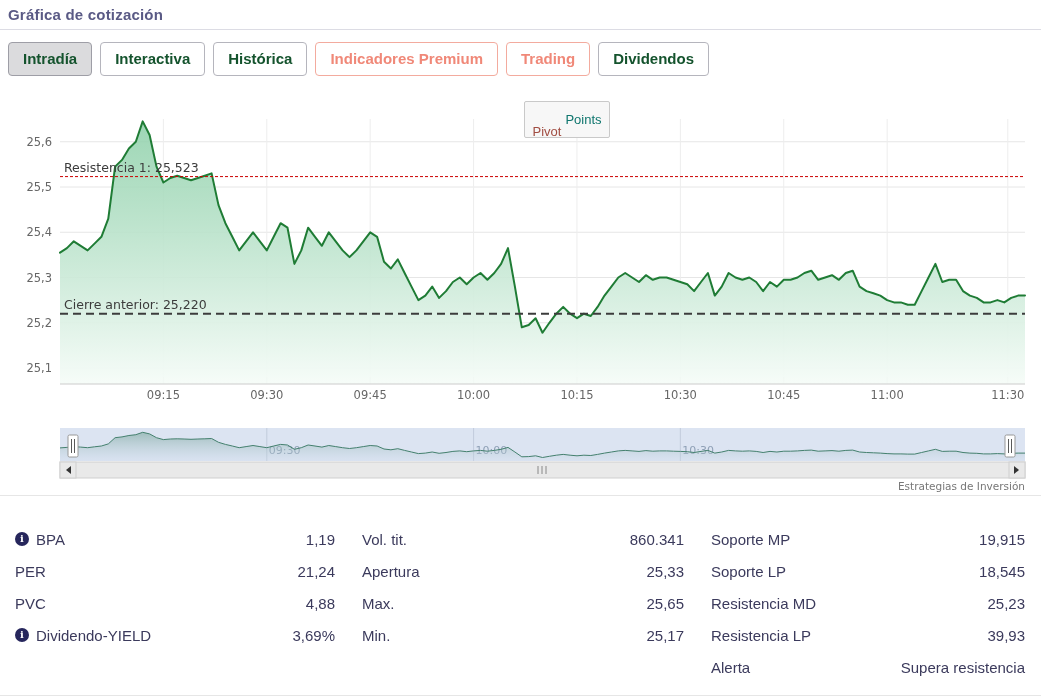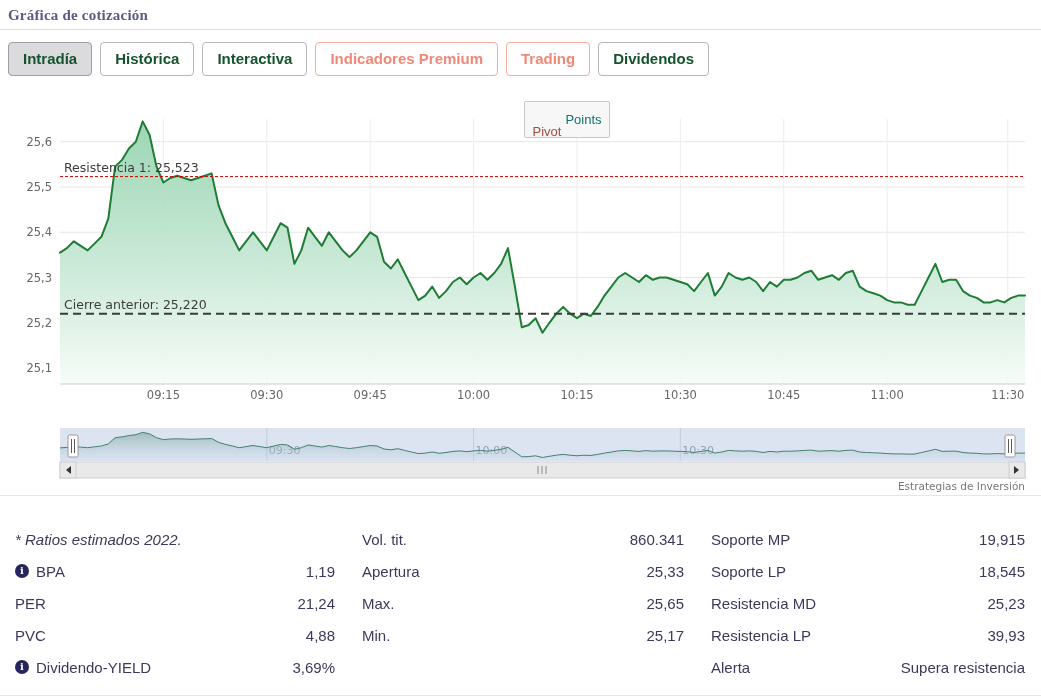--- a/index.html
+++ b/index.html
@@ -2,21 +2,21 @@
 <html><head>
 <meta charset="utf-8">
 <style>
   html,body{margin:0;padding:0;background:#fff;}
   body{
     width:1041px;height:697px;overflow:hidden;position:relative;
     font-family:"Liberation Sans",sans-serif;color:#3b3a5c;
   }
   
   .page-header{padding:6px 10px 5px 8px;border-bottom:1px solid #dcdce4;}
-  .page-title{font-size:15px;font-weight:600;color:#5a5a85;letter-spacing:.2px;font-family:Liberation Serif, serif;}
+  .page-title{font-size:15px;font-weight:600;color:#5a5a85;letter-spacing:.2px;}
   
   .tab-bar{display:flex;gap:8px;padding:12px 0 0 8px;}
   .tab{
     display:inline-flex;align-items:center;justify-content:center;
     padding:7px 14px;border-radius:4px;background:#fff;border:1px solid #b5b5bd;
     font-size:15px;font-weight:600;color:#14532d;cursor:pointer;line-height:18px;
     font-family:"Liberation Sans",sans-serif;
   }
   .tab.active{background:#dbdbdd;border-color:#9e9ea6;}
   .tab.salmon{color:#f08878;border-color:#f3ab9e;}
@@ -51,22 +51,22 @@
 </style>
 </head>
 <body>
 
 <div class="page-header">
   <span class="page-title">Gráfica de cotización</span>
 </div>
 
 <div class="tab-bar" id="tab-bar">
     <div class="tab active">Intradía</div>
+    <div class="tab">Interactiva</div>
     <div class="tab">Histórica</div>
-    <div class="tab">Interactiva</div>
     <div class="tab salmon">Indicadores Premium</div>
     <div class="tab salmon">Trading</div>
     <div class="tab">Dividendos</div>
   </div>
 
 <div class="chart-wrap">
   <svg id="chart-svg" width="1041" height="402" viewBox="0 0 1041 402">
       <defs>
         <linearGradient id="gA" x1="0" y1="0" x2="0" y2="1">
           <stop offset="0%" stop-color="#8ccfa8" stop-opacity="0.85"></stop>
@@ -155,24 +155,20 @@
       <text x="1025" y="399" text-anchor="end" font-size="10.5" fill="#777">Estrategias de Inversión</text>
     </svg>
   <div class="pivot-btn">
     <span class="pivot-word1">Pivot</span>
     <span class="pivot-word2">Points</span>
   </div>
 </div>
 
 <div class="stats" id="stats">
     <div class="stat-col">
-      <div class="stat-row italic">
-        <span class="stat-label">* Ratios estimados 2022.</span>
-        <span class="stat-value"></span>
-      </div>
       <div class="stat-row">
         <span class="stat-label"><span class="info-icon">i</span>BPA</span>
         <span class="stat-value">1,19</span>
       </div>
       <div class="stat-row">
         <span class="stat-label">PER</span>
         <span class="stat-value">21,24</span>
       </div>
       <div class="stat-row">
         <span class="stat-label">PVC</span>

